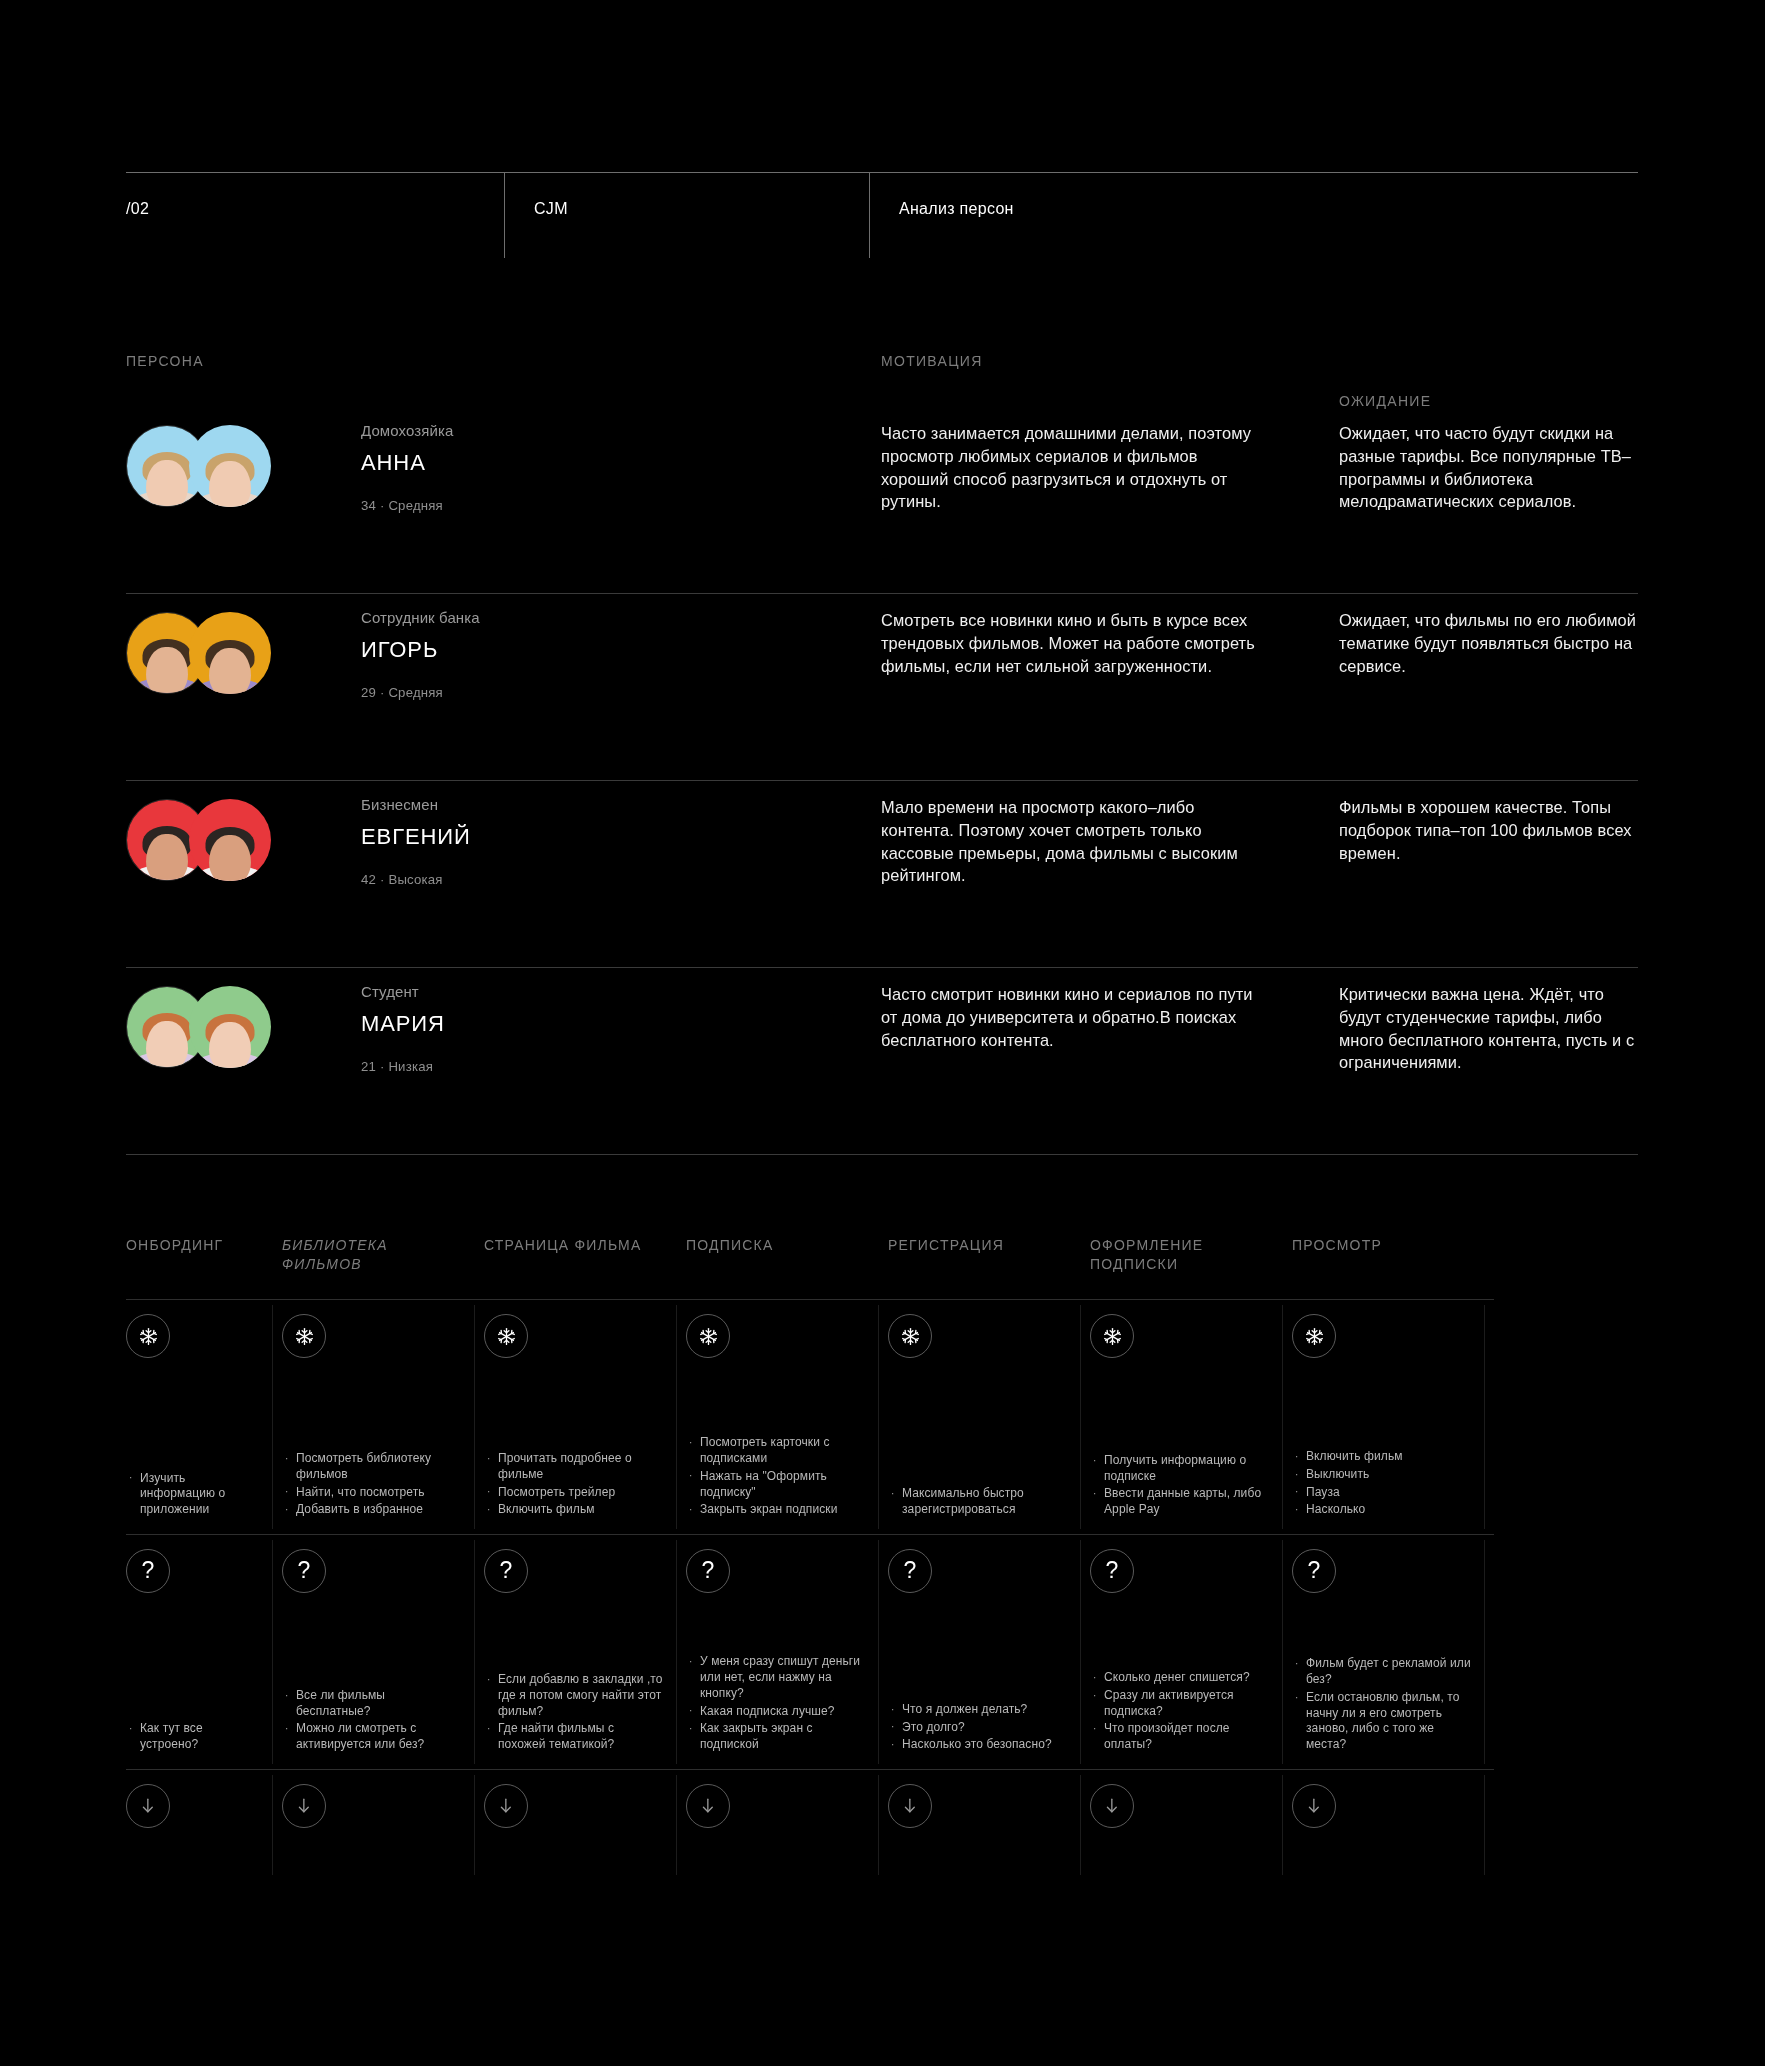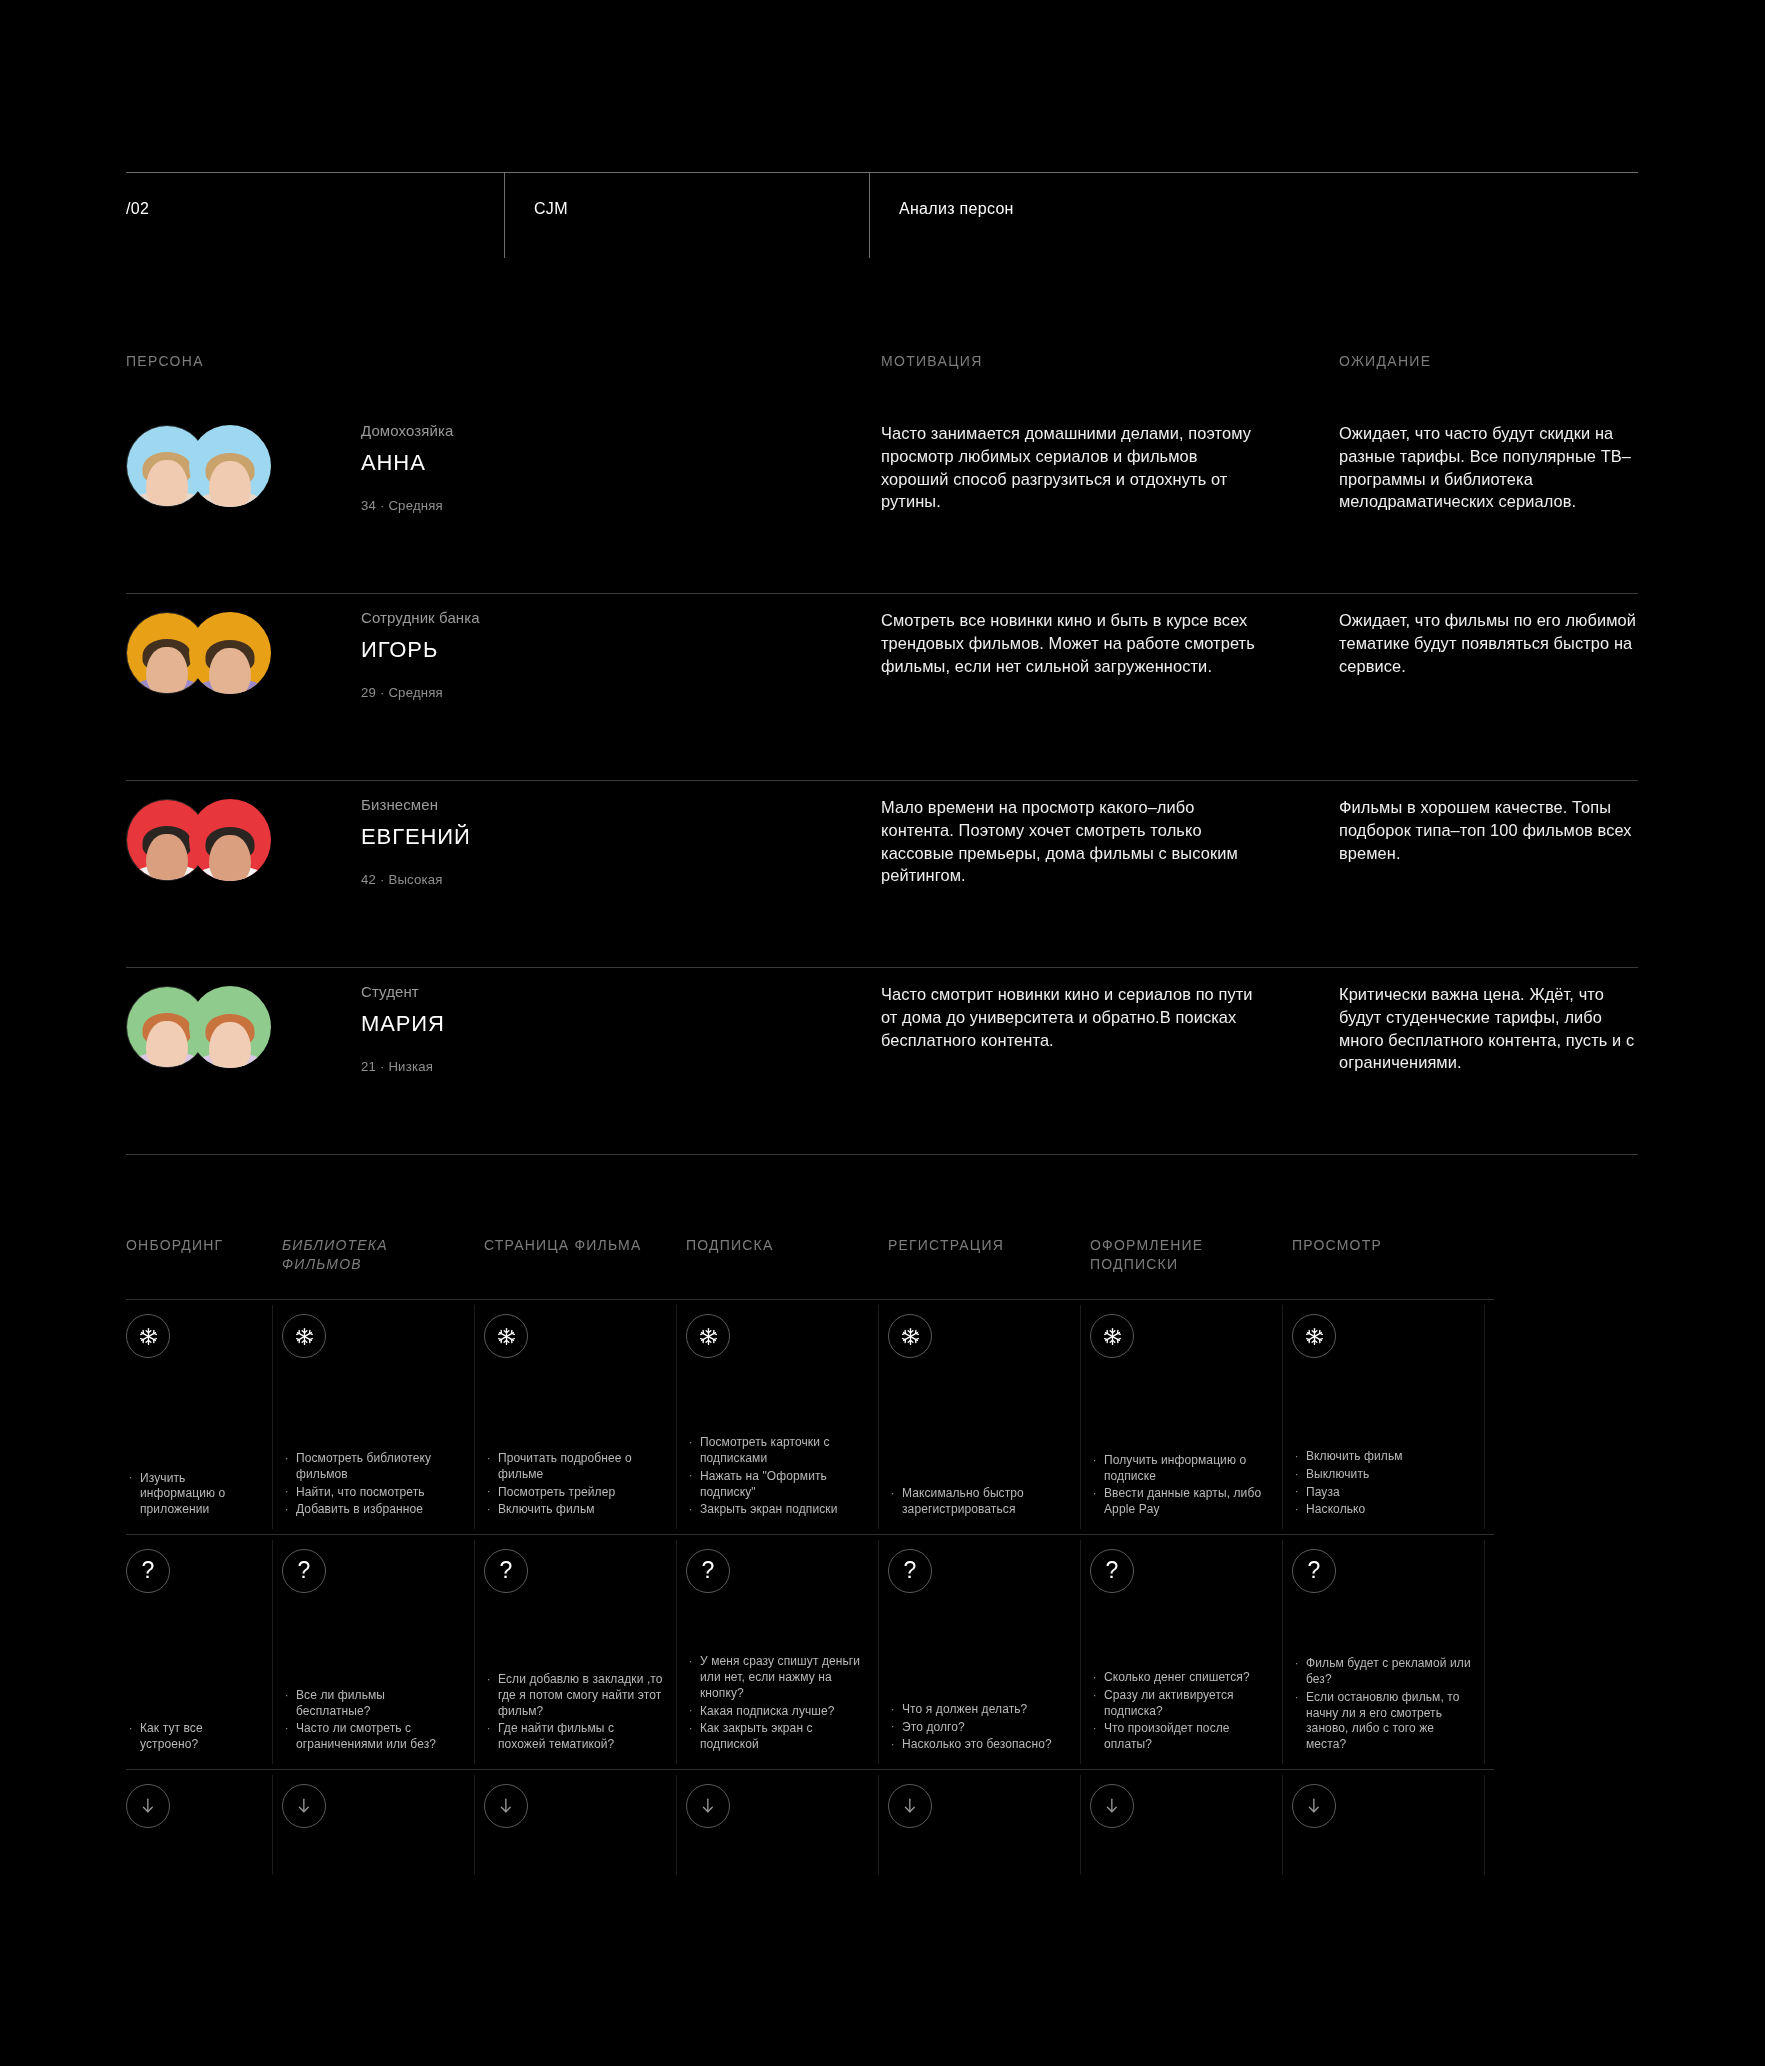--- a/index.html
+++ b/index.html
@@ -66,21 +66,21 @@
   .col-head {
     position: absolute;
     top: 0;
     font-size: 14px;
     letter-spacing: 1.3px;
     color: #7d7d7d;
     text-transform: uppercase;
   }
   .col-head.h-persona { left: 0; }
   .col-head.h-motiv   { left: 755px; }
-  .col-head.h-expect  { left: 1213px; }
+  .col-head.h-expect  { left: 1213px; margin-top: 40px; }
 
   .persona-rows { position: relative; margin-top: 16.4px; }
   .persona-row {
     position: relative;
     border-bottom: 1.3px solid #3a3a3a;
     height: 187px;
   }
   .persona-row:last-child { border-bottom: 1.3px solid #3a3a3a; }
 
   .avatars {
@@ -434,21 +434,21 @@
             <ul class="cjm-list">
               <li>Посмотреть библиотеку фильмов</li>
               <li>Найти, что посмотреть</li>
               <li> Добавить в избранное</li>
             </ul>
           </div>
           <div class="cjm-cell r2">
             <div class="cjm-icon qmark">?</div>
             <ul class="cjm-list">
               <li>Все ли фильмы бесплатные?</li>
-              <li>Часто ли смотреть с ограничениями или без?</li>
+              <li>Можно ли смотреть с активируется или без?</li>
             </ul>
           </div>
           <div class="cjm-cell r3">
             <div class="cjm-icon arrow">
               <svg viewBox="0 0 24 24" fill="none" stroke="#9a9a9a" stroke-width="1.8" stroke-linecap="round" stroke-linejoin="round">
                 <line x1="12" y1="3" x2="12" y2="20"></line>
                 <polyline points="6,14 12,20 18,14"></polyline>
               </svg>
             </div>
           </div>

